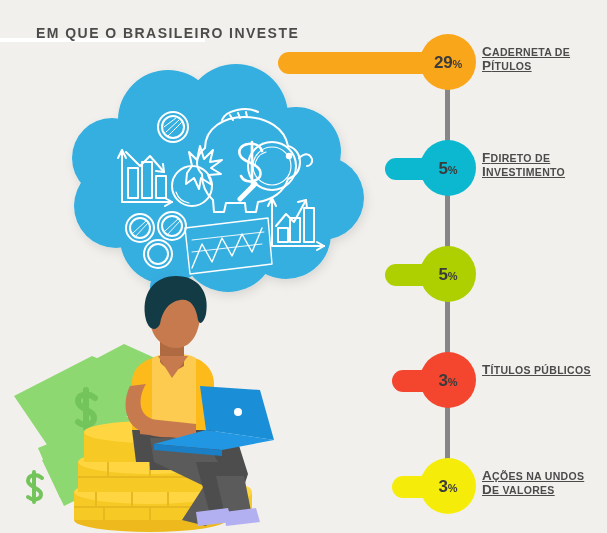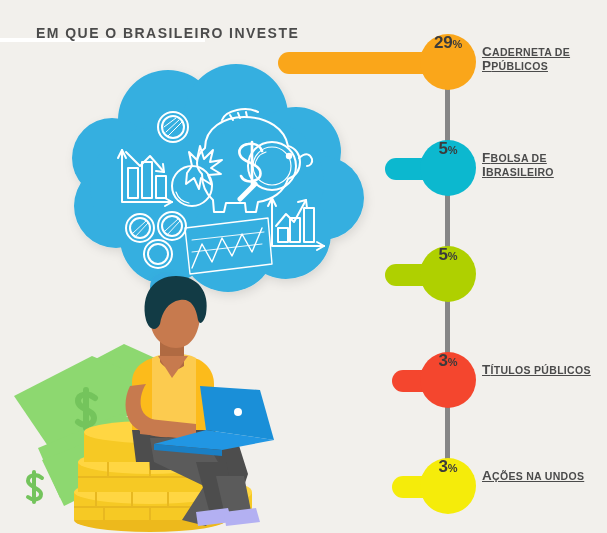--- a/index.html
+++ b/index.html
@@ -81,21 +81,21 @@
     border-radius: 11px;
   }
   .bubble {
     position: absolute;
     top: 0px;
     left: 150px;
     width: 56px;
     height: 56px;
     border-radius: 50%;
     display: flex;
-    align-items: flex-start;
+    align-items: center;
     justify-content: center;
   }
   .bubble-value {
     font-size: 17px;
     font-weight: bold;
     color: #3b3b3b;
     line-height: 1;
     letter-spacing: -0.2px;
   }
   .bubble-value .pct {
@@ -337,32 +337,32 @@
   <div class="chart">
     <div class="axis-line"></div>
 
     <div class="row" style="top:34px; width:337px;">
       <div class="bar" style="left:8px; width:170px; background:#faa61a;"></div>
       <div class="bubble" style="background:#faa61a;">
         <span class="bubble-value"><span>29</span><span class="pct">%</span></span>
       </div>
       <div class="row-label">
         <span class="ln"><span class="cap">C</span><span>ADERNETA DE</span></span>
-        <span class="ln"><span class="cap">P</span><span>PÚBLICOS</span></span>
+        <span class="ln"><span class="cap">P</span><span>ÍTULOS</span></span>
       </div>
     </div>
 
     <div class="row" style="top:140px; width:337px;">
       <div class="bar" style="left:115px; width:63px; background:#0cb8cf;"></div>
       <div class="bubble" style="background:#0cb8cf;">
         <span class="bubble-value"><span>5</span><span class="pct">%</span></span>
       </div>
       <div class="row-label">
-        <span class="ln"><span class="cap">F</span><span>BOLSA DE</span></span>
-        <span class="ln"><span class="cap">I</span><span>BRASILEIRO</span></span>
+        <span class="ln"><span class="cap">F</span><span>DIRETO DE</span></span>
+        <span class="ln"><span class="cap">I</span><span>NVESTIMENTO</span></span>
       </div>
     </div>
 
     <div class="row" style="top:246px; width:337px;">
       <div class="bar" style="left:115px; width:63px; background:#afd000;"></div>
       <div class="bubble" style="background:#afd000;">
         <span class="bubble-value"><span>5</span><span class="pct">%</span></span>
       </div>
     </div>
 
@@ -376,16 +376,17 @@
       </div>
     </div>
 
     <div class="row" style="top:458px; width:337px;">
       <div class="bar" style="left:122px; width:56px; background:#f5ec0a;"></div>
       <div class="bubble" style="background:#f5ec0a;">
         <span class="bubble-value"><span>3</span><span class="pct">%</span></span>
       </div>
       <div class="row-label">
         <span class="ln"><span class="cap">A</span><span>ÇÕES NA UNDOS</span></span>
+        <span class="ln"><span class="cap">D</span><span>E VALORES</span></span>
       </div>
     </div>
   </div>
 </div>
 
 </body></html>

